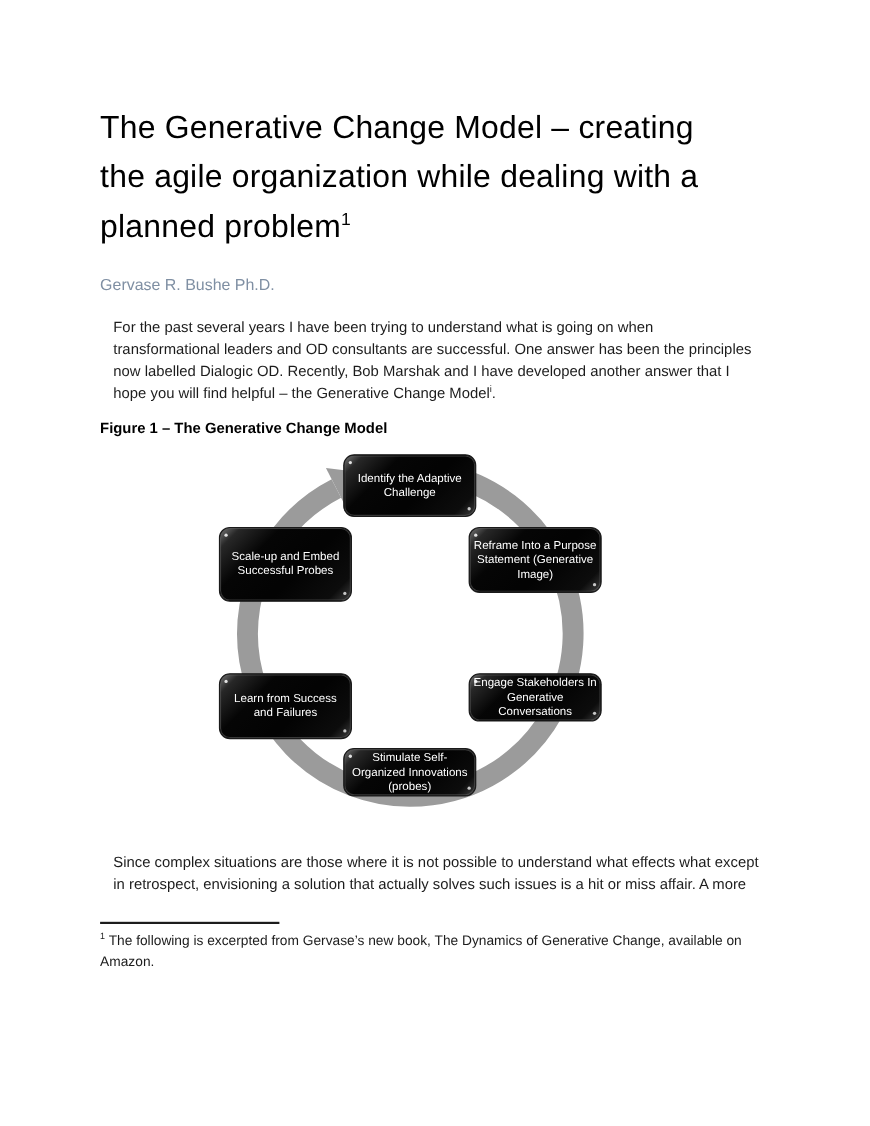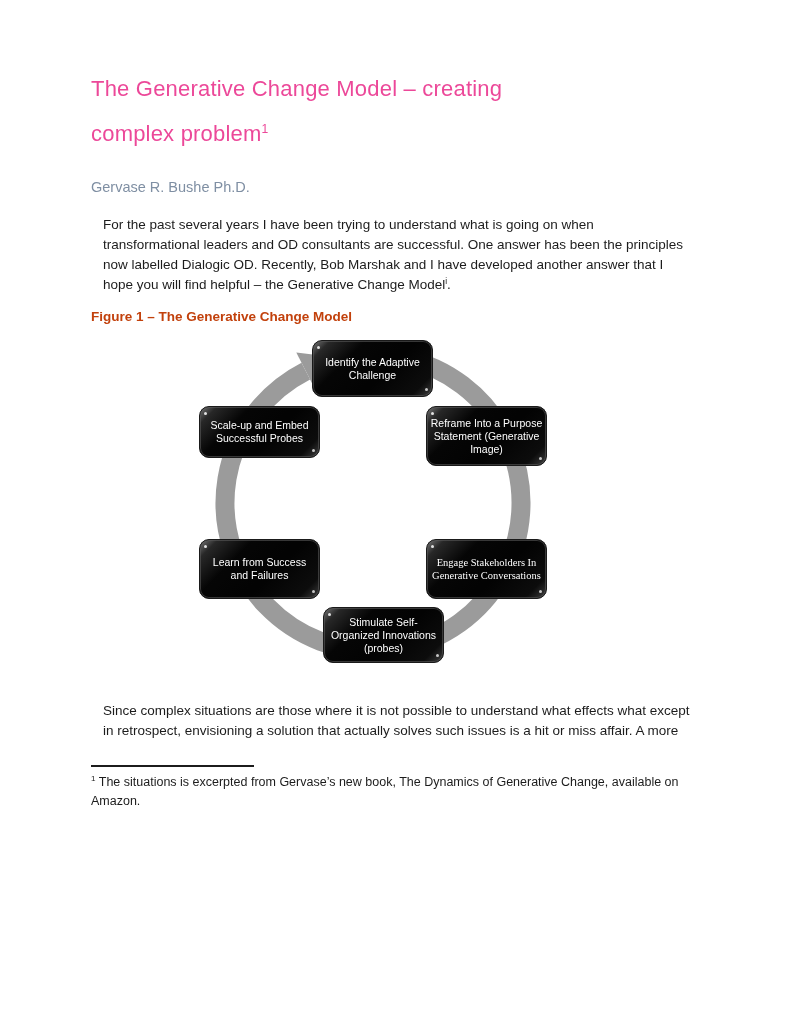--- a/index.html
+++ b/index.html
@@ -10,29 +10,29 @@
     font-family:"Liberation Sans", sans-serif;
     color:#1f1f1f;
     overflow:hidden;
   }
   .content {
     position:absolute; left:91px; top:0;
     width:612px;
   }
 
   
-  .title { margin-top:66px; font-size:22px; font-weight:400; color:#ec4899; line-height:45px; letter-spacing:0.2px; }
+  .title { margin-top:94px; font-size:29px; font-weight:400; color:#000000; line-height:45px; letter-spacing:0.2px; }
   .title sup { font-size:0.55em; vertical-align:super; line-height:0; }
   .author { margin-top:23px; font-size:14.5px; color:#7f8fa3; }
 
   
   .para { margin:12px; margin-top:20px; font-size:13.5px; line-height:20px; color:#1c1c1c; text-align:left; }
   .para.tight { margin-top:12px; }
   .para sup { font-size:0.62em; vertical-align:super; line-height:0; }
-  .figure-label { margin-top:14px; font-size:13.5px; font-weight:700; color:#c2410c; }
+  .figure-label { margin-top:14px; font-size:13.5px; font-weight:700; color:#000000; }
 
   
   .diagram { position:relative; margin-top:9px; width:612px; height:348px; }
   .ring-svg { position:absolute; left:0; top:0; z-index:1; }
   .node {
     position:absolute; z-index:2;
     width:121px; box-sizing:border-box;
     display:flex; align-items:center; justify-content:flex-start;
     text-align:center; padding:4px 3px;
     color:#ffffff; font-size:10.5px; line-height:13px;
@@ -49,40 +49,41 @@
     width:3px; height:3px; border-radius:50%;
     background:rgba(255,255,255,0.85);
   }
   .node::after {
     content:""; position:absolute; right:4px; bottom:5px;
     width:3px; height:3px; border-radius:50%;
     background:rgba(255,255,255,0.75);
   }
   .pos-top    { left:221px; top:7px;   height:57px; }
   .pos-ur     { left:335px; top:73px;  height:60px; }
-  .pos-lr     { left:335px; top:206px; height:60px;font-family:Liberation Serif, serif; }
-  .pos-bottom { left:232px; top:274px; height:56px; }
+  .pos-lr     { left:335px; top:206px; height:44px; }
+  .pos-bottom { left:221px; top:274px; height:44px; }
   .pos-ll     { left:108px; top:206px; height:60px; }
-  .pos-ul     { left:108px; top:73px;  height:52px; }
+  .pos-ul     { left:108px; top:73px;  height:68px; }
 
   
   .footnote-rule { margin-top:24px; width:163px; height:0; border-top:2px solid #1c1c1c; }
   .footnote { margin-top:6px; font-size:12.5px; line-height:19px; color:#1c1c1c; }
   .footnote sup { font-size:0.65em; vertical-align:super; line-height:0; }
   .footnote .book-title { }
 </style>
 </head>
 <body>
 
 <div class="page">
   <div class="content">
 
     <div class="title">
       <div>The Generative Change Model – creating</div>
-      <div><span>complex problem</span><sup>1</sup></div>
+      <div>the agile organization while dealing with a</div>
+      <div><span>planned problem</span><sup>1</sup></div>
     </div>
 
     <div class="author">Gervase R. Bushe Ph.D.</div>
 
     <p class="para"><span>For the past several years I have been trying to understand what is going on when transformational leaders and OD consultants are successful.  One answer has been the principles now labelled Dialogic OD.  Recently, Bob Marshak and I have developed another answer that I hope you will find helpful – the Generative Change Model</span><sup>i</sup><span>.</span></p>
 
 
     <div class="figure-label">Figure 1 – The Generative Change Model</div>
 
     <div class="diagram">
@@ -108,16 +109,16 @@
         </div>
       <div class="node pos-ul">
           <span>Scale-up and Embed Successful Probes</span>
         </div>
     </div>
 
     <p class="para">Since complex situations are those where it is not possible to understand what effects what except in retrospect, envisioning a solution that actually solves such issues is a hit or miss affair.  A more</p>
 
     <div class="footnote-rule"></div>
 
-    <p class="footnote"><sup>1</sup><span> The situations is excerpted from Gervase’s new book, </span><span class="book-title">The Dynamics of Generative Change</span><span>, available on Amazon.</span></p>
+    <p class="footnote"><sup>1</sup><span> The following is excerpted from Gervase’s new book, </span><span class="book-title">The Dynamics of Generative Change</span><span>, available on Amazon.</span></p>
 
   </div>
 </div>
 
 </body></html>

